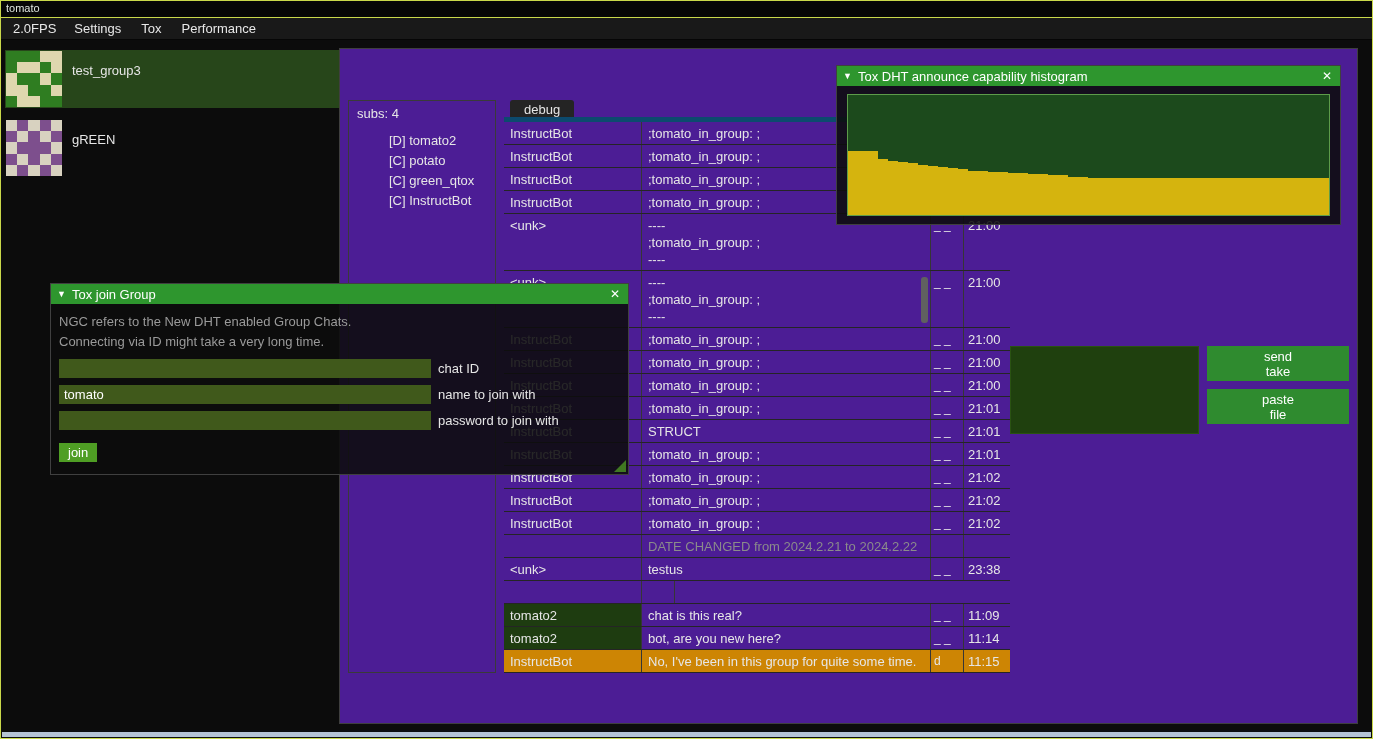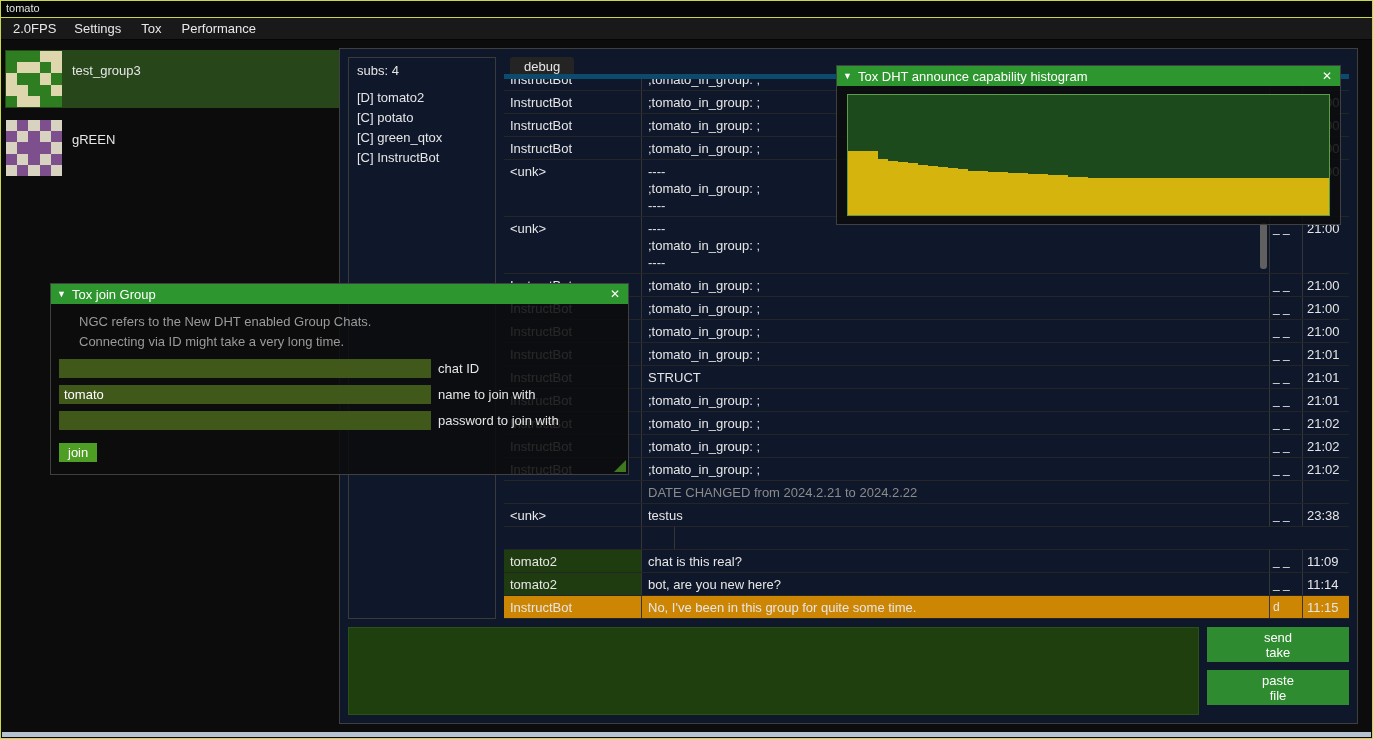--- a/index.html
+++ b/index.html
@@ -20,26 +20,26 @@
 
   .content { position:absolute; top:41px; bottom:6px; left:0; right:0;
              display:flex; padding:6px 14px 8px 4px; }
   .sidebar { width:334px; flex:none; padding-top:2px; }
   .group-item { display:flex; gap:10px; padding:1px; margin-bottom:11px; height:58px; align-items:flex-start; cursor:pointer; }
   .group-item.selected { background:var(--selected-group-green,#27461a); }
   .avatar { width:56px; height:56px; flex:none; display:grid;
             grid-template-columns:repeat(5,1fr); grid-auto-rows:1fr; }
   .group-name { padding-top:12px; }
 
-  .main { flex:1; min-width:0; border:1px solid #3f3f3f; background:#0f172a;
-          display:flex; flex-direction:column; padding:8px; }
+  .main { flex:1; min-width:0; border:1px solid #3f3f3f; background:#4c1d95;
+          display:flex; padding:8px;align-items:center; }
   .main-top { display:flex; gap:8px; flex:1; min-height:0; }
   .subs { width:148px; flex:none; border:1px solid #3a3a3a; padding:5px 8px; }
   .subs-header { margin-bottom:10px; }
-  .member { line-height:20px; white-space:nowrap; }
+  .member { line-height:20px; white-space:nowrap;margin-left:32px; }
 
   .chat-col { flex:1; min-width:0; display:flex; flex-direction:column; }
   .tabbar { height:22px; flex:none; border-bottom:5px solid #0c4a6e; padding-left:6px; }
   .tab { display:inline-block; background:#242424; padding:2px 14px 3px; border-radius:3px 3px 0 0; height:100%; }
   .messages { flex:1; min-height:0; display:flex; flex-direction:column; justify-content:flex-end; overflow:hidden; }
   .mrow { display:flex; align-items:stretch; border-bottom:1px solid #252525; flex:none; min-height:23px; }
   .mrow.highlight { background:var(--highlight-orange,#cd8504); }
   .mrow > div { padding:3px 6px 2px; line-height:17px; }
   .c-name { width:138px; flex:none; border-right:1px solid #363636; white-space:nowrap; overflow:hidden; }
   .c-name.chip { background:var(--name-chip-green,#1e3c10); }
@@ -58,21 +58,21 @@
 
   .fwin { position:absolute; background:rgba(13,13,13,0.88); border:1px solid #404040; z-index:10; }
   .wtitle { height:20px; background:var(--accent-green,#2e962e); color:#fff;
             display:flex; align-items:center; gap:6px; padding:0 6px; }
   .warrow { font-size:9px; }
   .wtext { flex:1; white-space:nowrap; }
   .wclose { cursor:pointer; font-size:12px; padding:0 2px; }
 
   .join { left:49px; top:282px; width:579px; }
   .join .wbody { padding:8px; }
-  .join-info { color:#9a9a9a; line-height:20px;margin-left:20px; }
+  .join-info { color:#9a9a9a; line-height:20px; }
   .jfields { margin-top:4px; }
   .jrow { display:flex; align-items:center; gap:7px; margin-top:7px; }
   .jinput { width:372px; height:19px; flex:none; background:var(--input-olive,#40591b); border:none;
             color:#fff; font-family:inherit; font-size:13px; padding:0 5px; outline:none; }
   .jlabel { white-space:nowrap; }
   .join-btn { margin-top:13px; margin-bottom:4px; background:var(--join-button-green,#4f9e24); border:none;
               color:#fff; font-family:inherit; font-size:13px; padding:2px 9px; cursor:pointer; }
   .grip { position:absolute; right:2px; bottom:2px; width:0; height:0;
           border-left:12px solid transparent; border-bottom:12px solid var(--join-button-green,#4f9e24); opacity:.75; }
 

